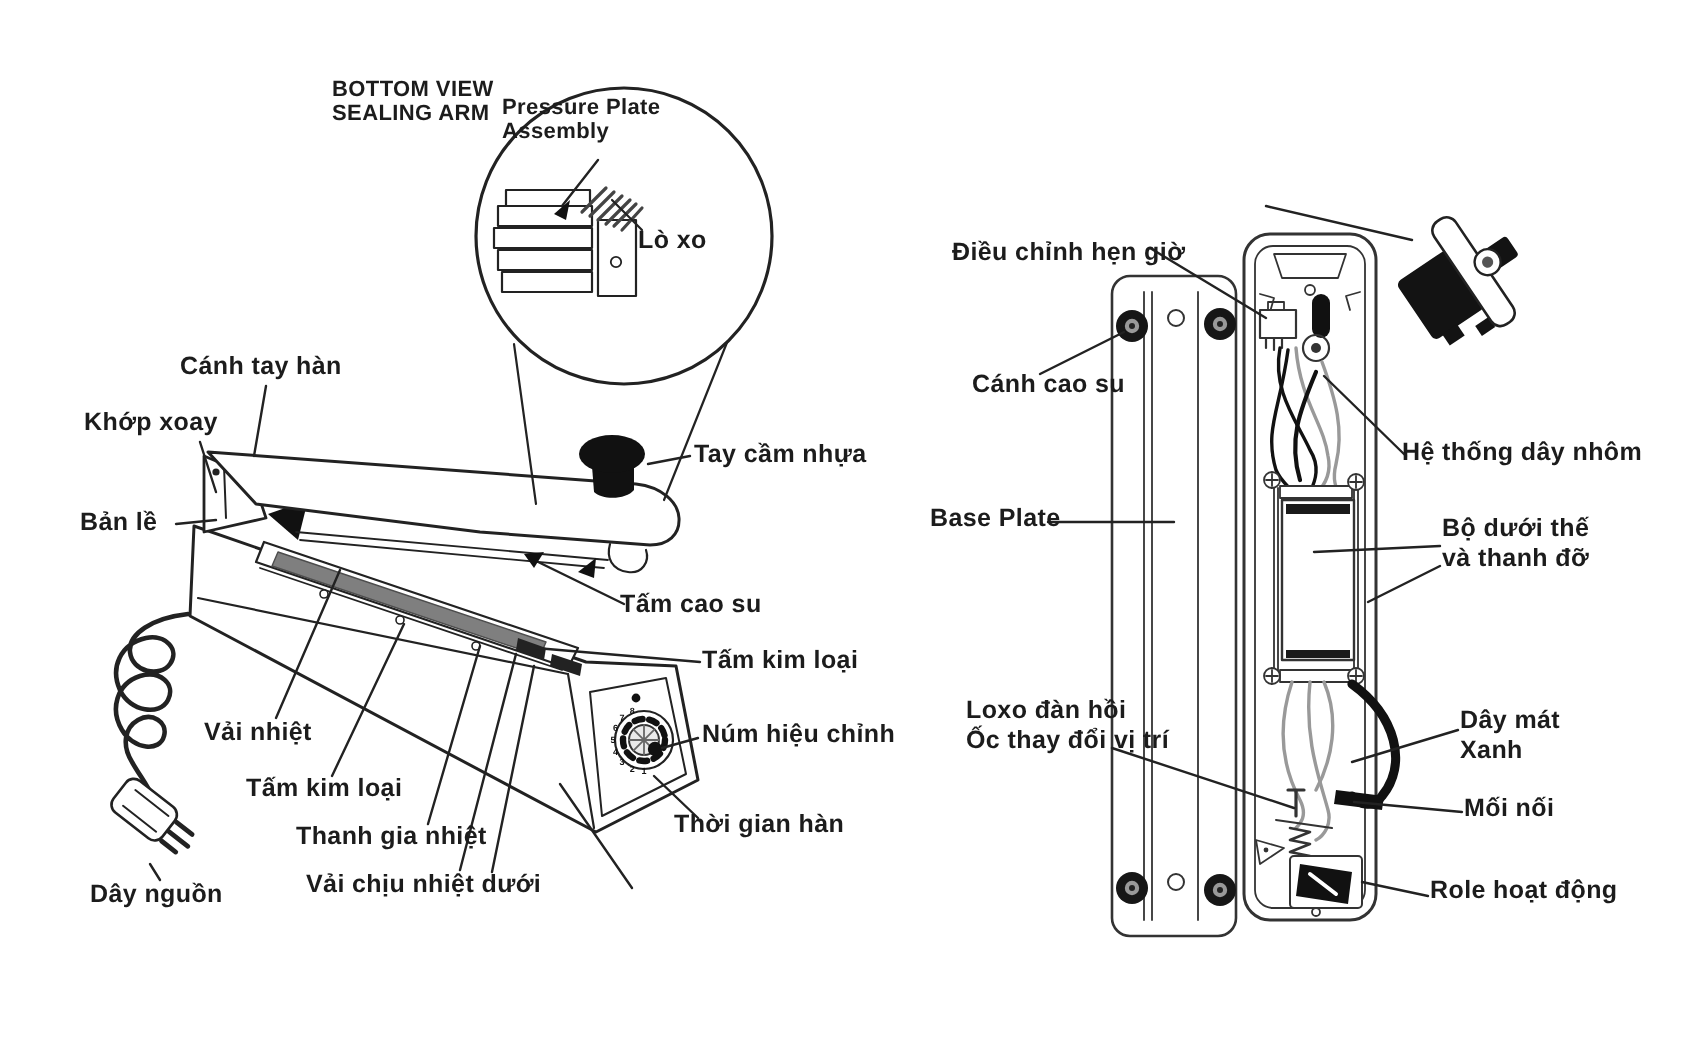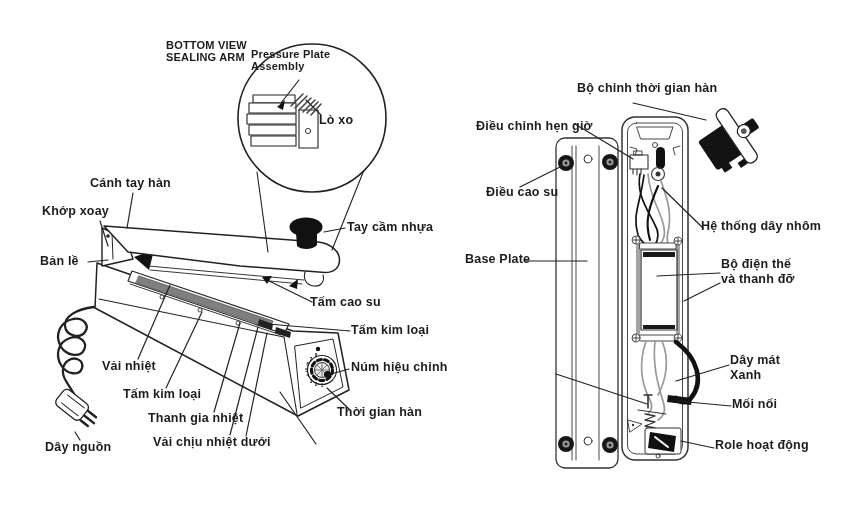--- a/index.html
+++ b/index.html
@@ -256,28 +256,31 @@
 <div class="lbl" style="left:310px;top:296px">Tấm cao su</div>
 <div class="lbl" style="left:351px;top:324px">Tấm kim loại</div>
 <div class="lbl" style="left:351px;top:361px">Núm hiệu chỉnh</div>
 <div class="lbl" style="left:337px;top:406px">Thời gian hàn</div>
 <div class="lbl" style="left:102px;top:360px">Vải nhiệt</div>
 <div class="lbl" style="left:123px;top:388px">Tấm kim loại</div>
 <div class="lbl" style="left:148px;top:412px">Thanh gia nhiệt</div>
 <div class="lbl" style="left:153px;top:436px">Vải chịu nhiệt dưới</div>
 <div class="lbl" style="left:45px;top:441px">Dây nguồn</div>
 
-<div class="lbl" style="left:577px;top:82px">Bộ chỉnh thời gian hàn</div>
 <div class="lbl" style="left:476px;top:120px">Điều chỉnh hẹn giờ</div>
-<div class="lbl" style="left:486px;top:186px">Điều cao su</div>
+<div class="lbl" style="left:486px;top:186px">Cánh cao su</div>
 <div class="lbl" style="left:465px;top:253px">Base Plate</div>
 <div class="lbl" style="left:701px;top:220px">Hệ thống dây nhôm</div>
 <div class="lbl" style="left:721px;top:257px;line-height:14.5px">
-  <span>Bộ điện thế</span>
+  <span>Bộ dưới thế</span>
   <span>và thanh đỡ</span>
+</div>
+<div class="lbl" style="left:483px;top:348px;line-height:14.5px">
+  <span>Loxo đàn hồi</span>
+  <span>Ốc thay đổi vị trí</span>
 </div>
 <div class="lbl" style="left:730px;top:353px;line-height:14.5px">
   <span>Dây mát</span>
   <span>Xanh</span>
 </div>
 <div class="lbl" style="left:732px;top:398px">Mối nối</div>
 <div class="lbl" style="left:715px;top:439px">Role hoạt động</div>
 
 </div>
 

